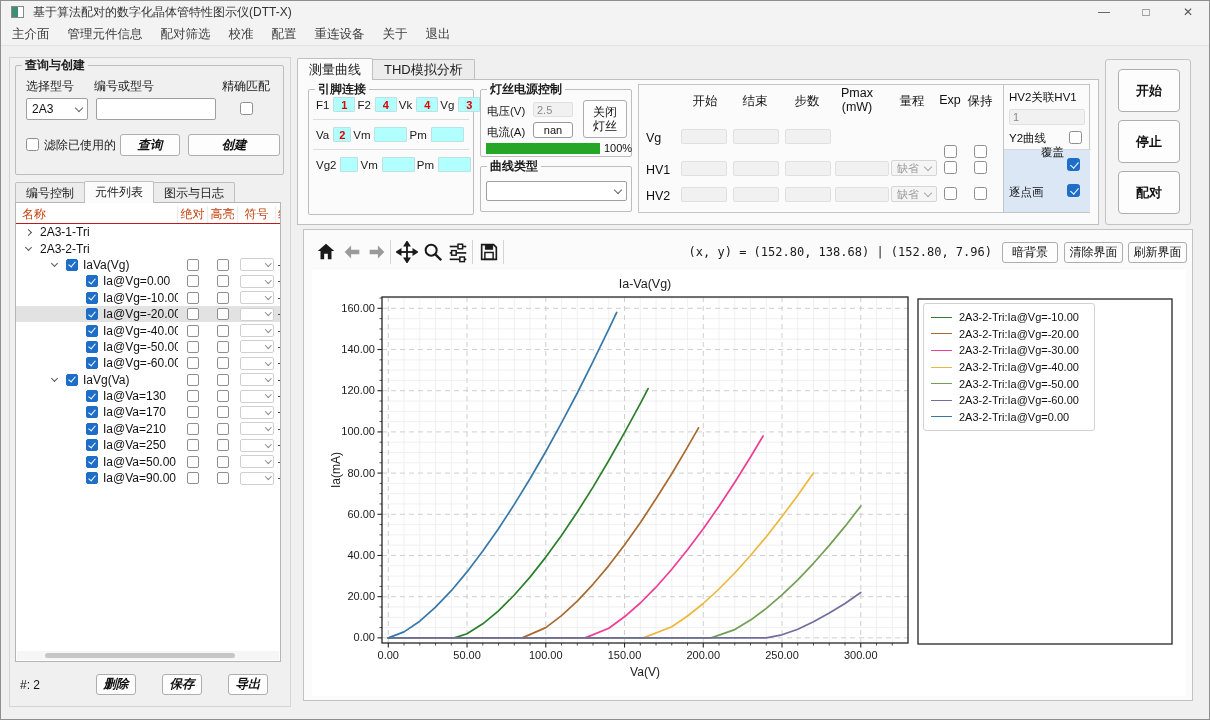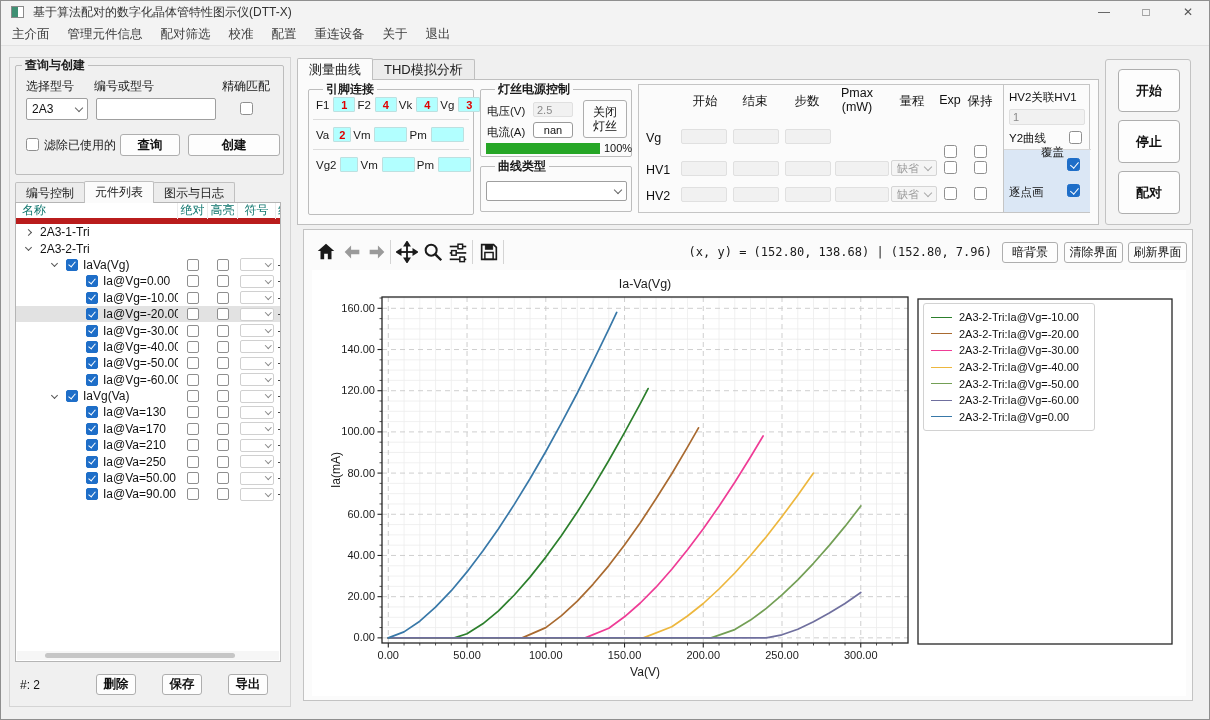--- a/index.html
+++ b/index.html
@@ -14,21 +14,21 @@
   .win-btn{width:42px;height:100%;display:flex;align-items:center;justify-content:center;color:#555;font-size:12px;}
 
   
   .menubar{position:absolute;left:0;top:22px;width:100%;height:23px;background:#f3f3f3;border-bottom:1px solid #e2e2e2;display:flex;align-items:center;padding-left:2px;text-align:right;}
   .menu-item{padding:0 9px;font-size:12.5px;color:#3c3c3c;}
 
   .body{position:absolute;left:0;top:45px;width:1208px;height:673px;}
 
   
   .btn{display:flex;align-items:center;justify-content:center;background:#fdfdfd;border:1px solid #aeaeae;border-radius:3px;font-size:12px;color:#111;}
-  .btn.bold{font-weight:bold;font-size:12.5px;}
+  .btn.bold{font-weight:bold;font-size:12.5px;font-style:italic;}
   .cb{width:13px;height:13px;border:1px solid #8f8f8f;border-radius:2.5px;background:#fff;display:inline-block;position:relative;flex:none;}
   .cb.checked{background:#1e6ec8;border-color:#1e6ec8;}
   .cb.checked::after{content:"";position:absolute;left:3.5px;top:0.5px;width:3.5px;height:7px;border:solid #fff;border-width:0 1.6px 1.6px 0;transform:rotate(40deg);}
   .chev{width:6px;height:6px;border-right:1.3px solid #666;border-bottom:1.3px solid #666;transform:rotate(45deg);margin-top:-3px;flex:none;}
   .combo{background:#fff;border:1px solid #9f9f9f;border-radius:2px;display:flex;align-items:center;justify-content:space-between;padding:0 5px;font-size:12px;color:#111;}
   .combo.disabled{background:#f5f5f5;border-color:#d5d5d5;color:#9a9a9a;}
   .combo.disabled .chev{border-color:#aaa;}
   .gb{position:absolute;border:1px solid #bdbdbd;border-radius:2px;}
   .gb-title{position:absolute;top:-8px;left:6px;padding:0 3px;font-size:12px;font-weight:bold;color:#1a1a1a;line-height:14px;}
   .field-disabled{background:#f1f1f1;border:1px solid #e0e0e0;border-radius:2px;font-size:11px;color:#8a8a8a;display:flex;align-items:center;padding:0 3px;}
@@ -44,21 +44,21 @@
   .q-filter-cb{position:absolute;left:10px;top:72px;}
   .q-filter-label{position:absolute;left:28px;top:71px;font-size:12px;color:#1a1a1a;}
   .q-btn-query{position:absolute;left:104px;top:68px;width:60px;height:22px;}
   .q-btn-create{position:absolute;left:172px;top:68px;width:92px;height:22px;}
 
   .left-tabs{position:absolute;left:5px;top:123px;display:flex;align-items:flex-end;height:22px;}
   .ltab{height:21px;padding:0 10px;display:flex;align-items:center;font-size:12px;color:#222;border:1px solid #c0c0c0;border-bottom:none;background:#ececec;margin-right:-1px;border-radius:2px 2px 0 0;}
   .ltab.active{background:#fbfbfb;height:22px;z-index:3;position:relative;}
 
   .tree{position:absolute;left:5px;top:144px;width:266px;height:460px;background:#fff;border:1px solid #b5b5b5;overflow:hidden;}
-  .tree-header{display:flex;height:21px;align-items:center;border-bottom:6px solid #b91c1c;font-size:12px;color:#0f766e;}
+  .tree-header{display:flex;height:21px;align-items:flex-end;border-bottom:1px solid #b91c1c;font-size:12px;color:#c2410c;}
   .th-name{width:162px;padding-left:6px;border-right:1px solid #ececec;}
   .th-cell{width:30px;text-align:center;border-right:1px solid #ececec;}
   .th-sym{width:38px;text-align:center;border-right:1px solid #ececec;}
   .th-line{flex:1;padding-left:2px;overflow:hidden;white-space:nowrap;}
   .tr{display:flex;align-items:center;height:16.4px;font-size:12px;color:#111;position:relative;}
   .tr.selected{background:#e2e2e2;}
   .tc-name{width:162px;display:flex;align-items:center;overflow:hidden;white-space:nowrap;flex:none;}
   .tc{width:30px;display:flex;justify-content:center;flex:none;}
   .tc-sym{width:38px;display:flex;justify-content:center;flex:none;}
   .tc-line{flex:1;overflow:hidden;white-space:nowrap;font-size:12px;color:#333;padding-left:2px;}
@@ -74,21 +74,21 @@
 
   .lp-footer-count{position:absolute;left:10px;top:620px;font-size:12px;color:#111;}
   .lp-btn{position:absolute;top:616px;width:40px;height:21px;}
 
   
   .measure-tabs{position:absolute;left:296px;top:12px;width:802px;height:167px;}
   .mtab-row{display:flex;align-items:flex-end;height:22px;}
   .mtab{height:21px;padding:0 11px;display:flex;align-items:center;font-size:13px;color:#222;border:1px solid #bfbfbf;border-bottom:none;background:#ececec;margin-right:-1px;border-radius:2px 2px 0 0;}
   .mtab.active{background:#fbfbfb;height:22px;z-index:3;position:relative;}
   .mpane{position:absolute;left:0;top:21px;width:802px;height:146px;background:#fbfbfb;border:1px solid #bfbfbf;}
-  .mpane .gb-title{background:#fbfbfb;font-weight:bold;margin-left:8px;}
+  .mpane .gb-title{background:#fbfbfb;font-weight:bold;}
 
   
   .pin-group{left:10px;top:9px;width:166px;height:126px;}
   .pin-row{display:flex;align-items:center;height:25px;padding:0 5px;margin-top:2px;}
   .pin-sep{border-top:1px solid #dcdcdc;margin:2px 4px 0 4px;}
   .pin-label{font-size:11.5px;color:#1a1a1a;margin:0 4px 0 2px;}
   .pin-input{height:15px;background:#b2ffff;border:1px solid #bde0e0;border-radius:1px;display:flex;align-items:center;justify-content:center;font-size:11px;font-weight:bold;color:#e00000;flex:none;}
 
   
   .fil-group{left:182px;top:9px;width:152px;height:68px;}
@@ -267,38 +267,20 @@
                 <div class="mini-combo">
                   <span class="chev"></span>
                 </div>
               </div>
               <div class="tc-line">—</div>
             </div>
             <div class="tr selected">
               <div class="tc-name" style="padding-left: 70px;">
                 <span class="cb tree-cb checked" style="margin-right: 5px;"></span>
                 <span>Ia@Vg=-20.00</span>
-              </div>
-              <div class="tc">
-                <span class="cb tree-cb"></span>
-              </div>
-              <div class="tc">
-                <span class="cb tree-cb"></span>
-              </div>
-              <div class="tc-sym">
-                <div class="mini-combo">
-                  <span class="chev"></span>
-                </div>
-              </div>
-              <div class="tc-line">—</div>
-            </div>
-            <div class="tr">
-              <div class="tc-name" style="padding-left: 70px;">
-                <span class="cb tree-cb checked" style="margin-right: 5px;"></span>
-                <span>Ia@Vg=-30.00</span>
               </div>
               <div class="tc">
                 <span class="cb tree-cb"></span>
               </div>
               <div class="tc">
                 <span class="cb tree-cb"></span>
               </div>
               <div class="tc-sym">
                 <div class="mini-combo">
                   <span class="chev"></span>

